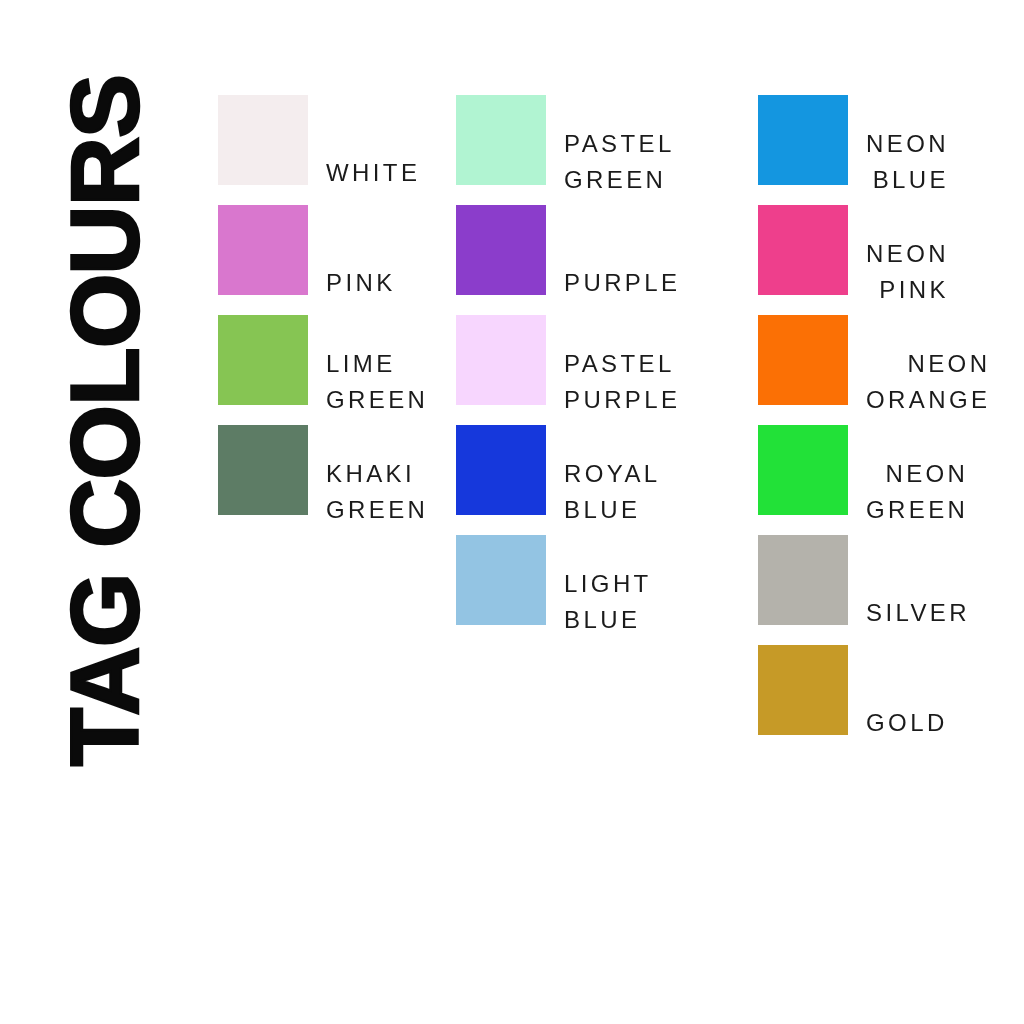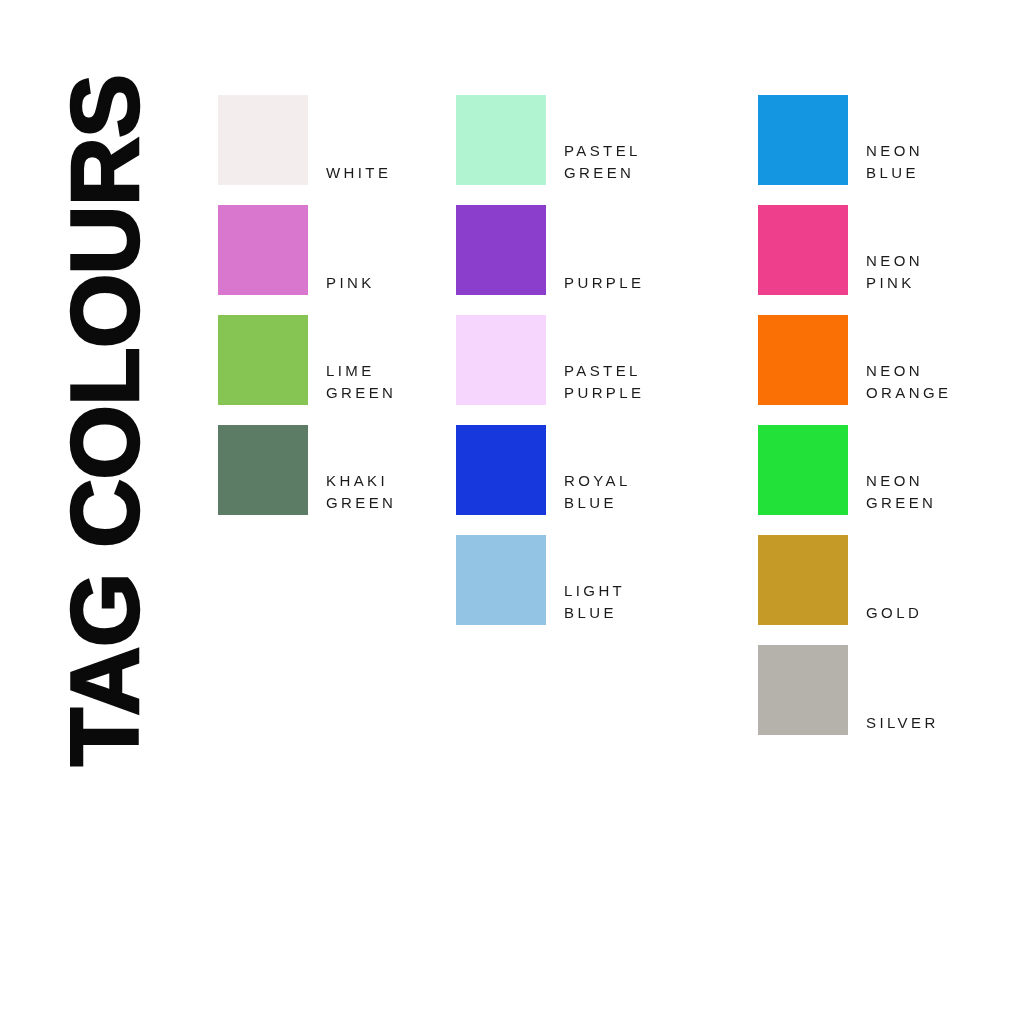--- a/index.html
+++ b/index.html
@@ -43,41 +43,41 @@
     scale: 1 1;
   }
 
   
   .column {
     position: absolute;
     top: 95px;
   }
   #col-0 { left: 218px; }
   #col-1 { left: 456px; }
-  #col-2 { left: 758px; }
+  #col-2 { left: 758px; text-align: right; }
 
   .swatch-row {
     position: relative;
     height: 110px;
     display: flex;
     align-items: flex-start;
   }
   .swatch {
     width: 90px;
     height: 90px;
     flex: 0 0 auto;
     display: block;
   }
   .swatch-label {
     margin-left: 18px;
     align-self: center;
     position: relative;
     top: 23px;
     font-family: "Liberation Sans", sans-serif;
-    font-size: 15px;
+    font-size: 24px;
     font-weight: 400;
     letter-spacing: 3.4px;
     line-height: 1.48;
     color: #1b1b1b;
     white-space: pre-line;
     text-transform: uppercase;
   }
   .swatch-label.two-line {
     top: 12px;
   }
@@ -152,22 +152,22 @@
         <div class="swatch" style="background: rgb(251, 112, 5);"></div>
         <div class="swatch-label two-line">NEON
 ORANGE</div>
       </div>
       <div class="swatch-row">
         <div class="swatch" style="background: rgb(34, 225, 56);"></div>
         <div class="swatch-label two-line">NEON
 GREEN</div>
       </div>
       <div class="swatch-row">
+        <div class="swatch" style="background: rgb(180, 178, 171);"></div>
+        <div class="swatch-label">SILVER</div>
+      </div>
+      <div class="swatch-row">
         <div class="swatch" style="background: rgb(198, 154, 39);"></div>
         <div class="swatch-label">GOLD</div>
-      </div>
-      <div class="swatch-row">
-        <div class="swatch" style="background: rgb(180, 178, 171);"></div>
-        <div class="swatch-label">SILVER</div>
       </div>
     </div>
 
 </div>
 
 </body></html>

